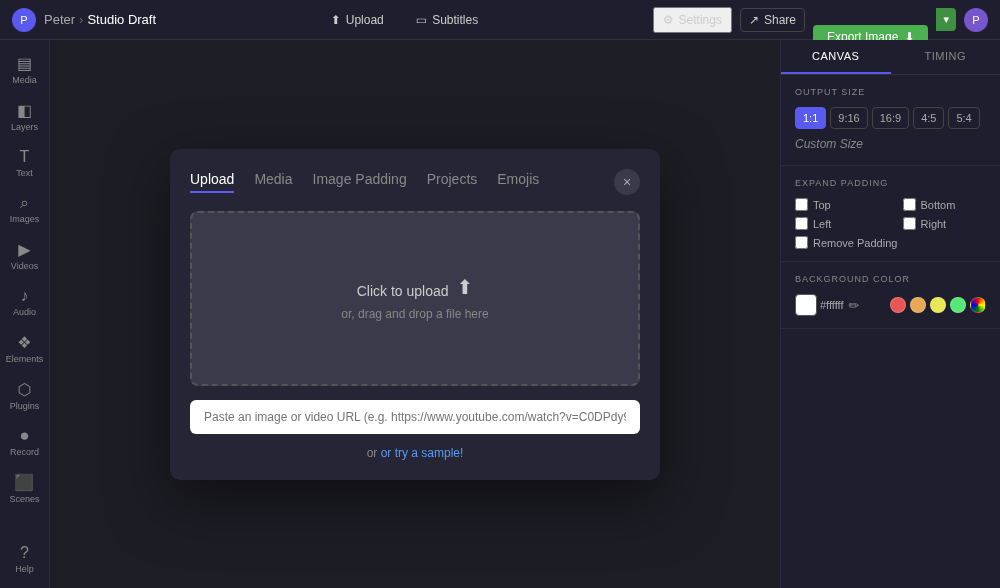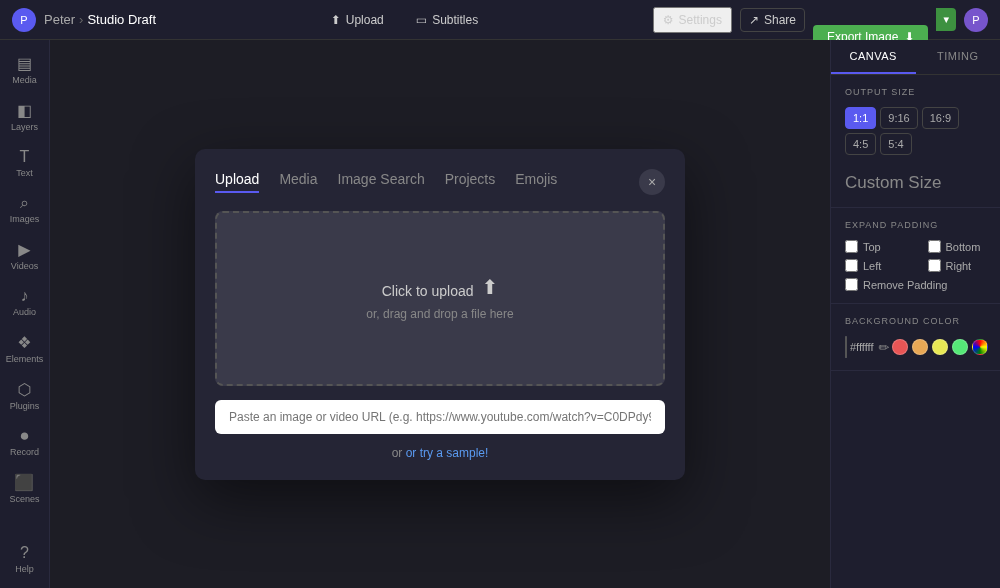--- a/index.html
+++ b/index.html
@@ -72,21 +72,21 @@
       overflow: hidden;
     }
     .canvas-content {
       width: 100%;
       height: 100%;
       background: #3a3a4a;
     }
 
     
     .right-panel {
-      width: 170px;
+      width: 220px;
       background: #1e1e2e;
       border-left: 1px solid #2a2a3e;
       display: flex;
       flex-direction: column;
       flex-shrink: 0;
       padding: 0;
     }
     .panel-tabs { display: flex; border-bottom: 1px solid #333; }
     .panel-tab {
       flex: 1;
@@ -107,25 +107,26 @@
       padding: 4px 7px;
       font-size: 11px;
       border-radius: 4px;
       border: 1px solid #444;
       background: transparent;
       color: #aaa;
       cursor: pointer;
     }
     .size-btn.active { background: #5a5af0; border-color: #5a5af0; color: #fff; }
     .custom-size-btn {
-      font-size: 17px;
+      font-size: 12px;
       color: #888;
       cursor: pointer;
-      margin-top: 16px;
+      margin-top: 6px;
       padding: 2px 0;
+      font-style: italic;
     }
 
     
     .checkbox-grid { display: grid; grid-template-columns: 1fr 1fr; gap: 6px 24px; }
     .checkbox-row { display: flex; align-items: center; gap: 5px; font-size: 11px; color: #aaa; }
     .checkbox-row input[type="checkbox"] { width: 13px; height: 13px; accent-color: #5a5af0; cursor: pointer; }
     .checkbox-full { grid-column: 1 / -1; }
 
     
     .bg-color-row { display: flex; align-items: center; gap: 3px; }
@@ -298,21 +299,21 @@
 
   <div class="canvas-area">
     <div class="canvas-content"></div>
 
     <div class="modal-overlay">
       <div class="modal">
         
         <div class="modal-tabs">
           <span class="modal-tab active">Upload</span>
           <span class="modal-tab">Media</span>
-          <span class="modal-tab">Image Search</span>
+          <span class="modal-tab">Image Padding</span>
           <span class="modal-tab">Projects</span>
           <span class="modal-tab">Emojis</span>
           <button class="modal-close">×</button>
         </div>
 
         
         <div class="drop-zone">
           <div class="drop-zone-text">
             <span>Click to upload</span>
             <span class="upload-icon-circle">⬆</span>

